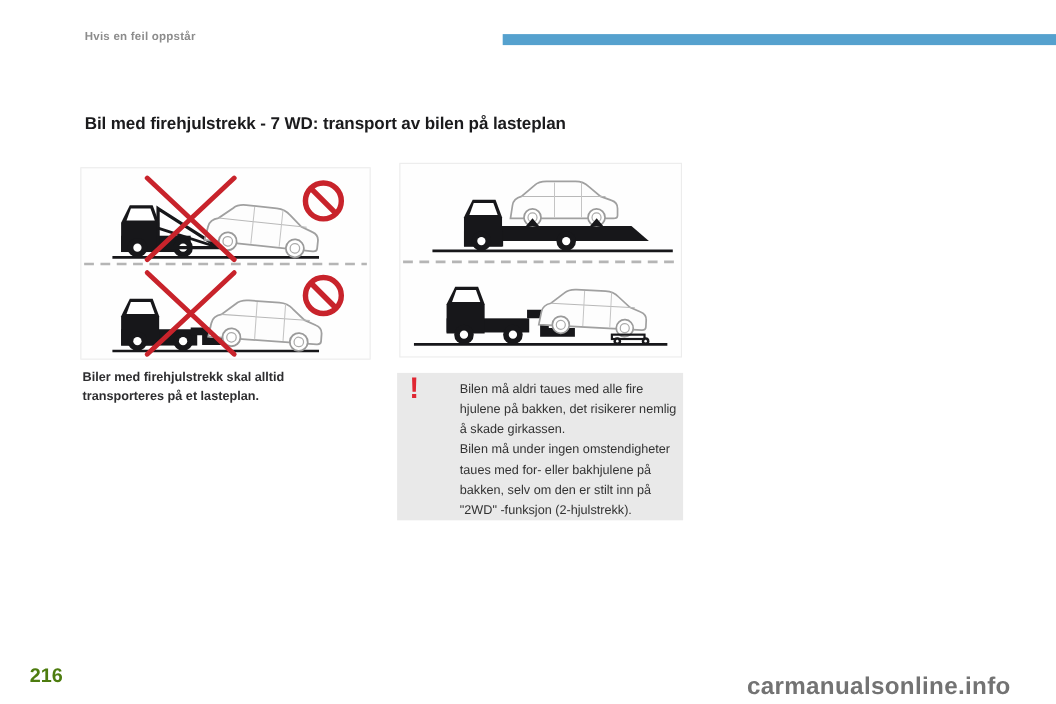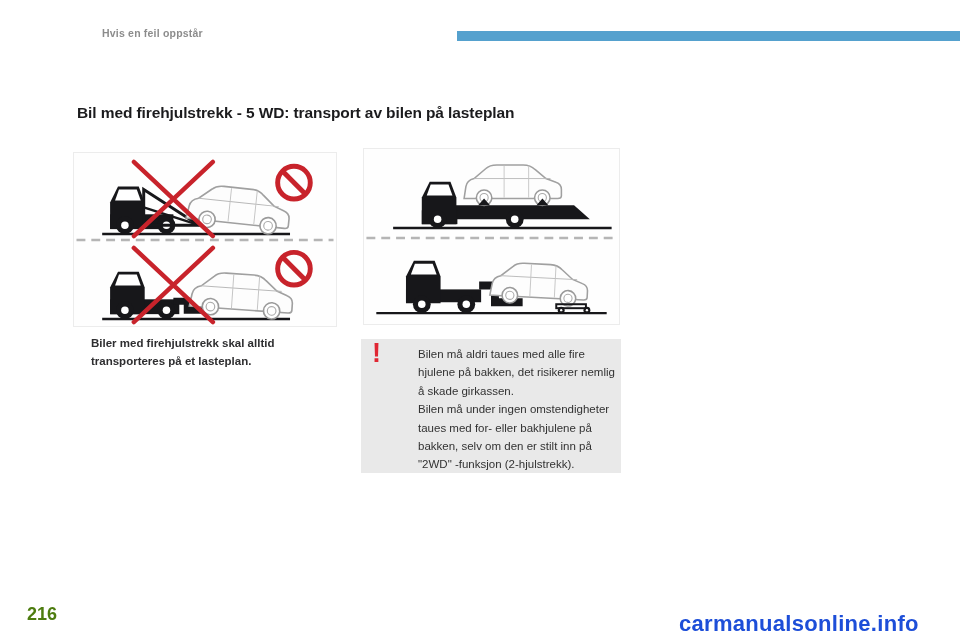--- a/index.html
+++ b/index.html
@@ -5,59 +5,59 @@
   html,body{margin:0;padding:0;}
   body{
     width:960px;height:640px;position:relative;overflow:hidden;
     background:#ffffff;
     font-family:"Liberation Sans", sans-serif;
     -webkit-font-smoothing:antialiased;
   }
   .abs{position:absolute;}
   .section-header{
     left:77px;top:27px;
-    font-size:10.5px;font-weight:bold;color:#8c8c8c;letter-spacing:.2px;margin-left:25px;
+    font-size:10.5px;font-weight:bold;color:#8c8c8c;letter-spacing:.2px;
   }
   .accent-bar{
     left:457px;top:31px;width:503px;height:10px;background:#55a1ce;
   }
   .page-title{
     left:77px;top:104px;
     font-size:15.5px;font-weight:bold;color:#1b1b1d;letter-spacing:-.1px;
     white-space:nowrap;
   }
   .panel{
     background:#fefefe;border:1px solid #ececec;box-sizing:border-box;
   }
   .panel-left{left:73px;top:152px;width:264px;height:175px;}
   .panel-right{left:363px;top:148px;width:257px;height:177px;}
   .panel svg{display:block;width:100%;height:100%;}
   .figure-caption{
     left:75px;top:335px;width:270px;
     font-size:11.5px;font-weight:bold;color:#2e2e30;
-    line-height:17.5px;white-space:pre-line;margin-left:16px;
+    line-height:17.5px;white-space:pre-line;
   }
   .warning-box{
     left:361px;top:339px;width:260px;height:134px;
     background:#e9e9e9;box-sizing:border-box;
   }
   .warning-icon{
     position:absolute;left:11px;top:1px;
     font-size:27px;font-weight:bold;color:#e02733;line-height:27px;
     font-stretch:condensed;
   }
   .warning-text{
     position:absolute;left:34px;top:6px;width:222px;
     font-size:11.5px;color:#323232;line-height:18.4px;white-space:pre-line;margin-left:23px;
   }
   .page-number{
     left:27px;top:604px;font-size:18px;font-weight:bold;color:#4d7c0f;
   }
   .watermark{
-    left:679px;top:611px;font-size:22px;font-weight:bold;color:#1d4ed8;
+    left:679px;top:611px;font-size:22px;font-weight:bold;color:#737373;
     letter-spacing:.3px;
   }
 </style>
 </head>
 <body>
 
 <svg width="0" height="0" style="position:absolute" aria-hidden="true">
   <defs>
     <g id="sym-cab">
       <path d="M0 44 L0 17 L8 1 L29 1 L35 17 L35 44 Z" fill="#17171a"></path>
@@ -78,21 +78,21 @@
     </g>
     <g id="sym-noentry">
       <circle r="16.5" fill="none" stroke="#c8232b" stroke-width="5"></circle>
       <line x1="-11.5" y1="-11.5" x2="11.5" y2="11.5" stroke="#c8232b" stroke-width="5"></line>
     </g>
   </defs>
 </svg>
 
 <div class="abs section-header">Hvis en feil oppstår</div>
 <div class="abs accent-bar"></div>
-<div class="abs page-title">Bil med firehjulstrekk - 5 WD: transport av bilen på lasteplan</div>
+<div class="abs page-title">Bil med firehjulstrekk - 7 WD: transport av bilen på lasteplan</div>
 
 <div class="abs panel panel-left">
   <svg viewBox="0 0 264 175">
 
     <g>
       <line x1="28" y1="82" x2="218" y2="82" stroke="#17171a" stroke-width="2.5"></line>
       <rect x="36" y="62" width="64" height="15" fill="#17171a"></rect>
       <use href="#sym-cab" transform="translate(36,33)"></use>
       <use href="#sym-wheel" transform="translate(51,73)"></use>
       <use href="#sym-wheel" transform="translate(93,73)"></use>

